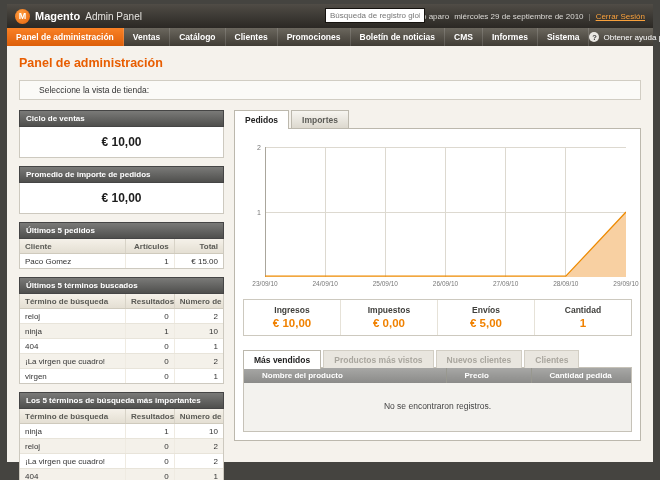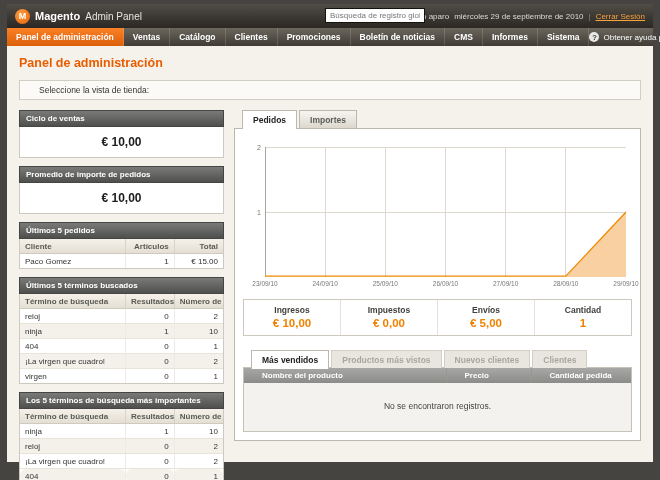--- a/index.html
+++ b/index.html
@@ -51,25 +51,25 @@
   .panel-body { border:1px solid #cdc9bf; border-top:none; background:#fff; }
   .big-value { text-align:center; font-size:12px; font-weight:bold; color:#1d1d1d; padding:8px 0; }
 
   table.mini { width:100%; border-collapse:collapse; font-size:8px; table-layout:fixed; }
   .mini th { background:linear-gradient(#f5f1e9,#e4dfd3); color:#5a5a55; text-align:left; font-weight:bold;
     padding:2.5px 5px; border-right:1px solid #d8d3c7; border-bottom:1px solid #cfcabd; overflow:hidden; white-space:nowrap; }
   .mini th:last-child, .mini td:last-child { border-right:none; }
   .mini td { padding:2.5px 5px; border-bottom:1px solid #e8e4da; border-right:1px solid #efebe2; color:#333;
     overflow:hidden; white-space:nowrap; }
   .mini tbody tr:nth-child(even) td { background:#f4f1ea; }
-  .mini tbody tr:last-child td { border-bottom:none;border-radius:6px; }
+  .mini tbody tr:last-child td { border-bottom:none; }
   .mini .num { text-align:right; }
 
   
-  .tabs { display:flex; gap:2px; position:relative; z-index:2;margin-left:8px; }
+  .tabs { display:flex; gap:2px; position:relative; z-index:2; }
   .tab { font-size:8.5px; font-weight:bold; color:#5c5c57; background:linear-gradient(#f7f5f0,#dcd8ce);
     border:1px solid #bcb8ad; border-bottom:none; padding:4px 10px 3px; cursor:pointer; white-space:nowrap; }
   .tab.active { background:#fff; color:#222; padding-bottom:4px; margin-bottom:-1px; }
   .tab.disabled { color:#a9a69e; background:#e9e6df; border-color:#d2cec4; }
   .board { border:1px solid #bcb8ad; background:#fff; padding:8px; }
 
   .range-bar { background:#f1eee6; border:1px solid #e2ded2; padding:3px 6px; display:flex; justify-content:flex-end;
     align-items:center; gap:5px; font-size:8px; color:#333; }
 
   .chart-wrap { margin:10px 2px 0; }

